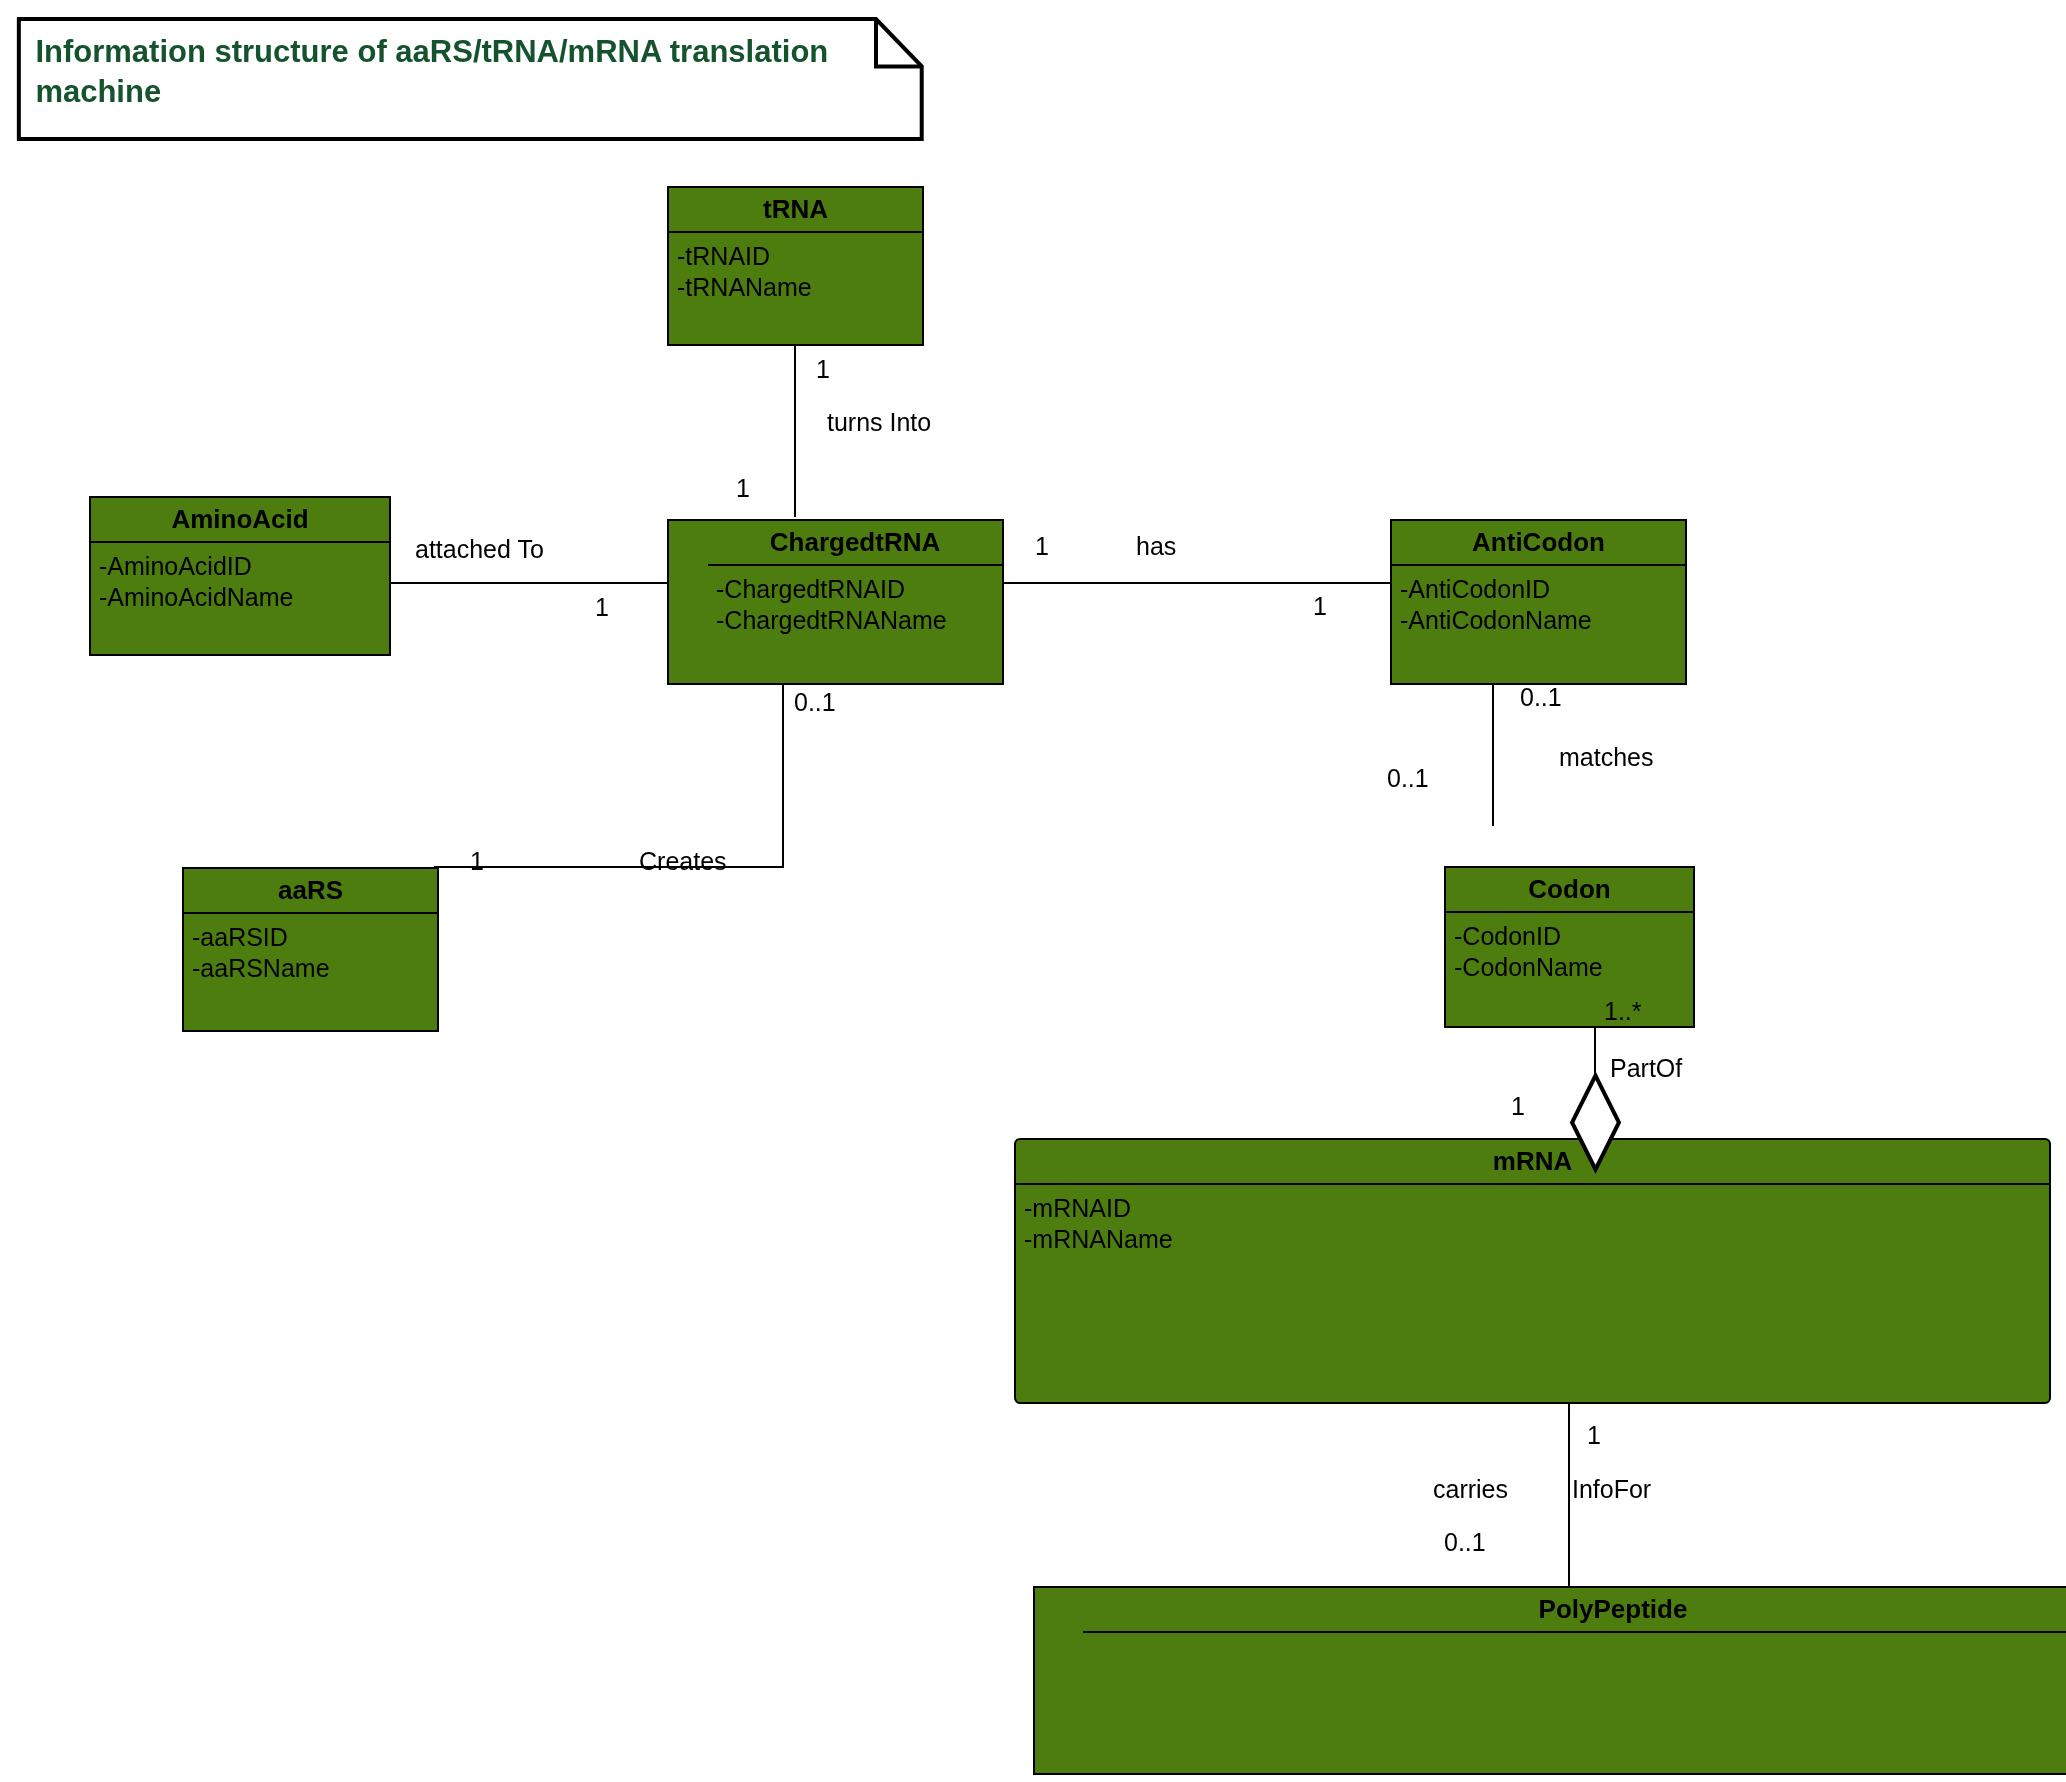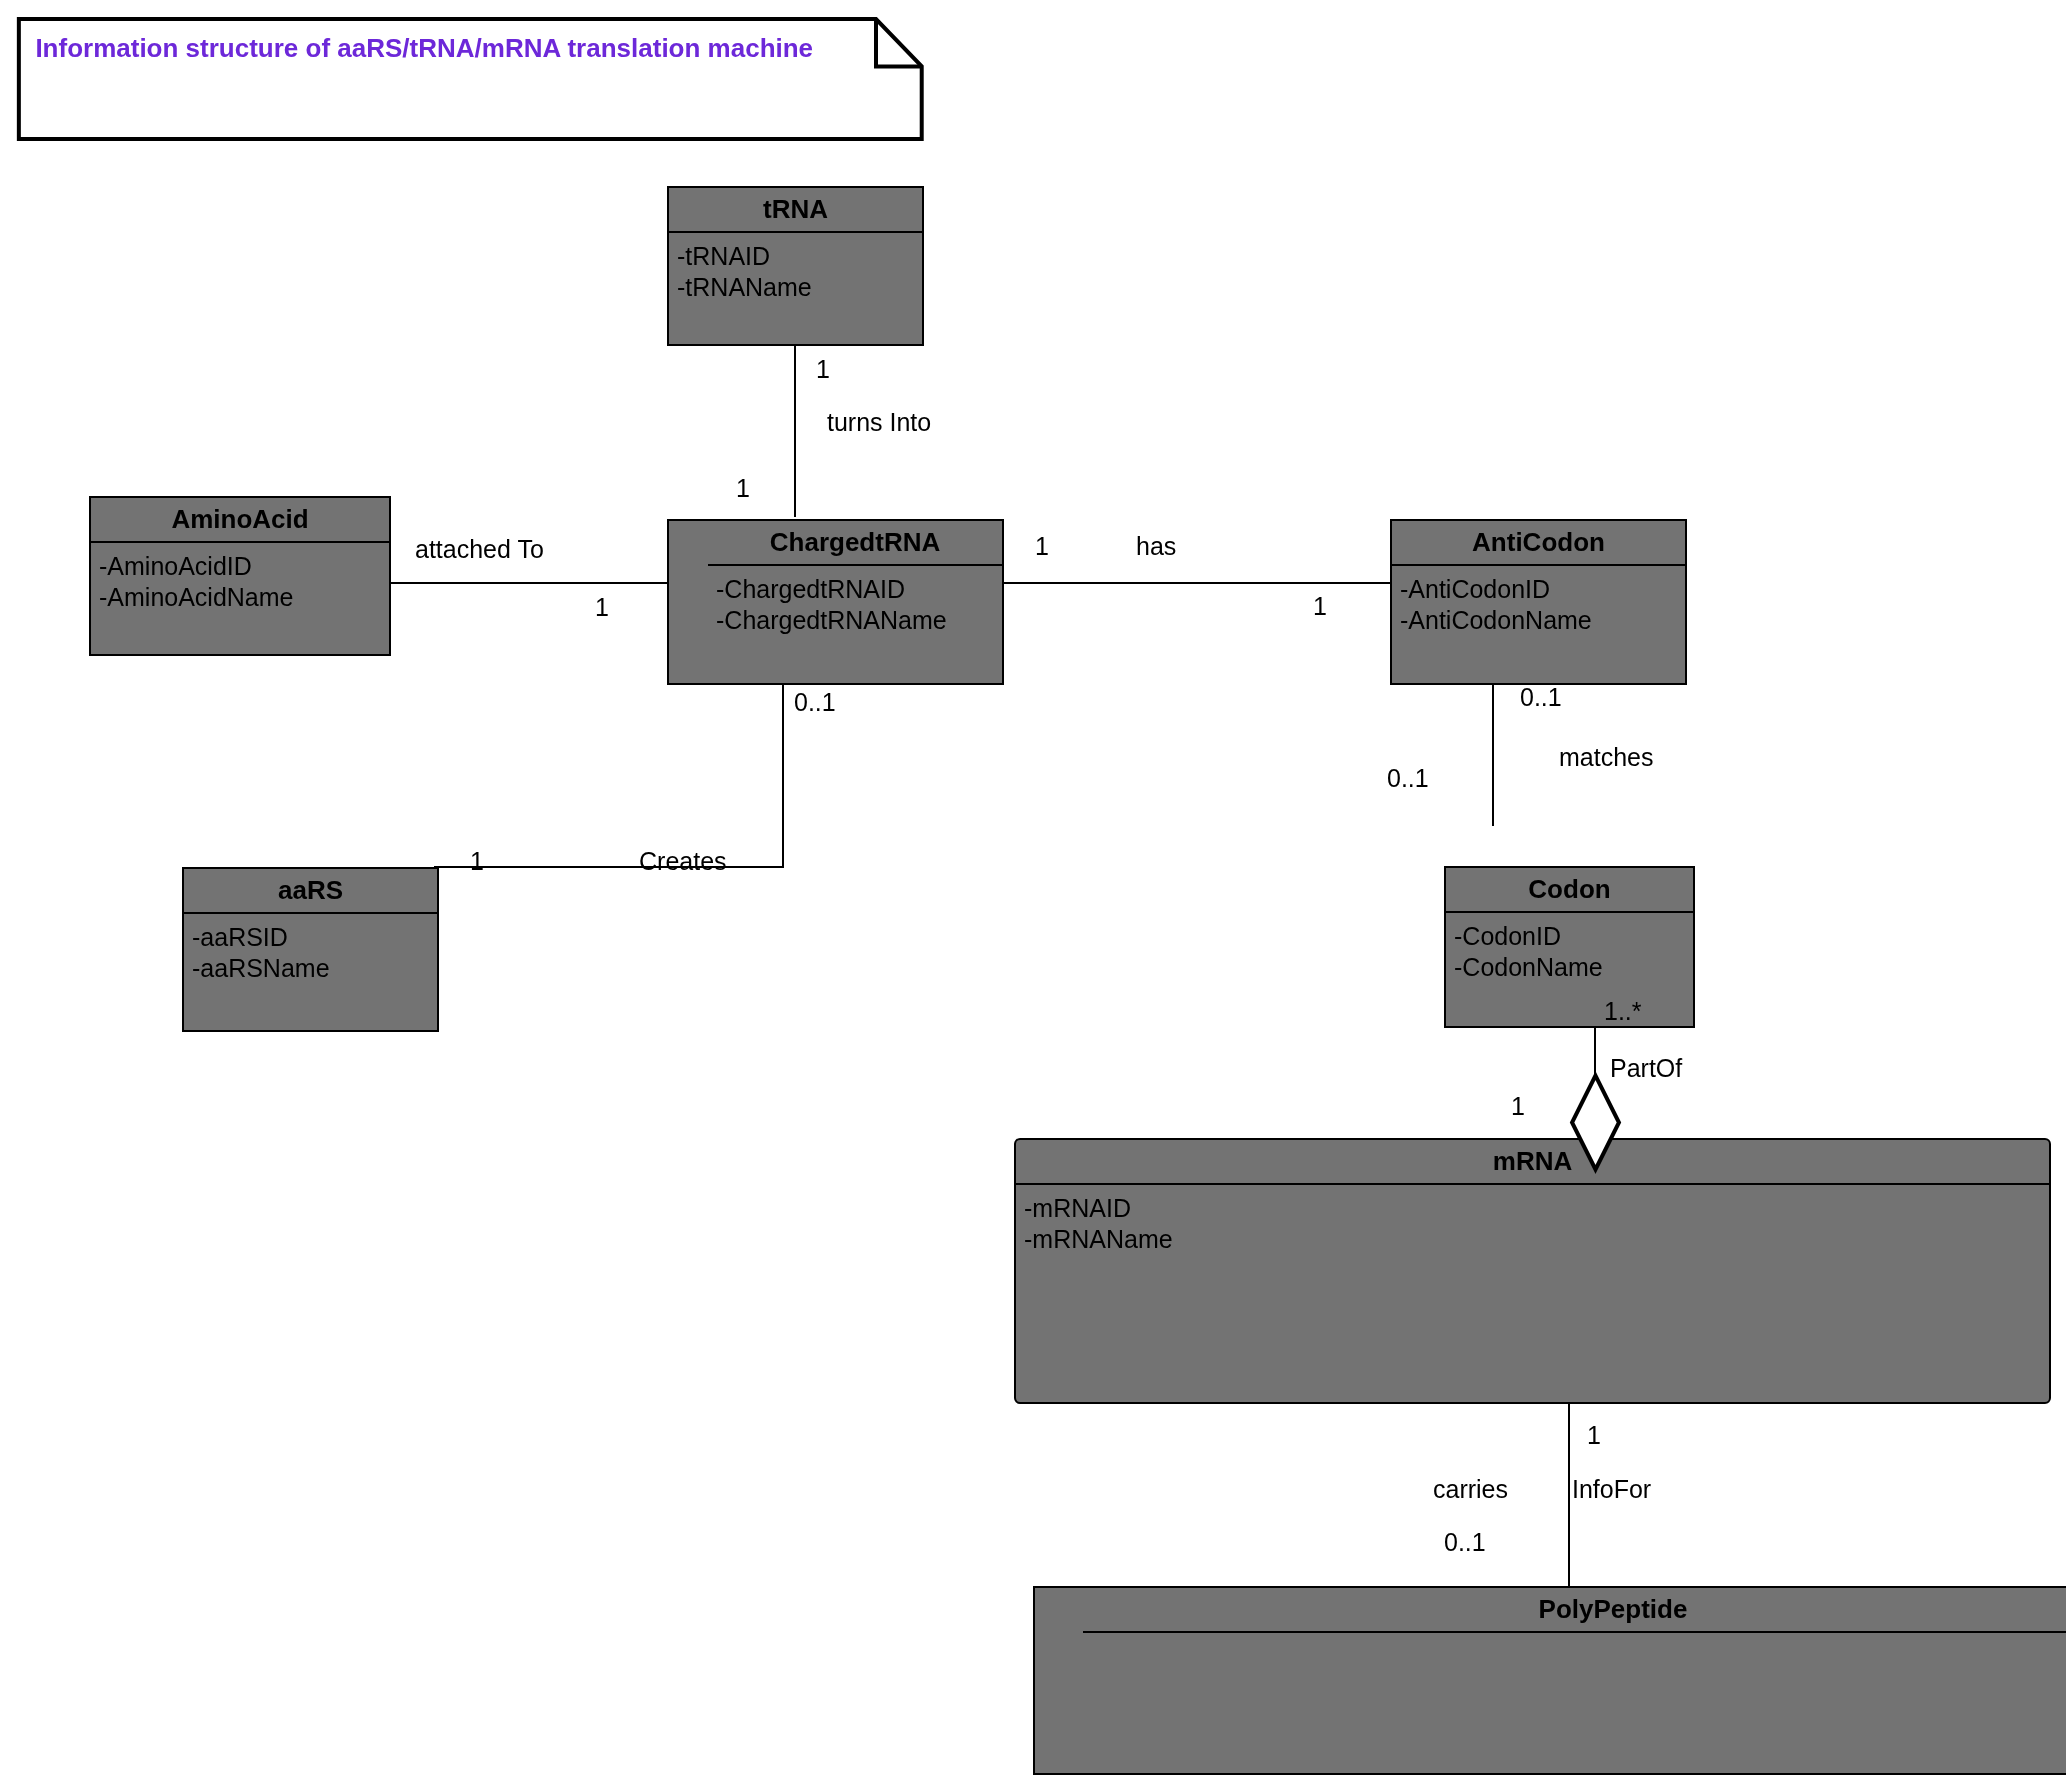--- a/index.html
+++ b/index.html
@@ -13,21 +13,21 @@
     height: 1783px;
     background: #ffffff;
     font-family: "Liberation Sans", sans-serif;
     overflow: hidden;
   }
   
   .uml-class {
     position: absolute;
     box-sizing: border-box;
     border: 2.9px solid #000000;
-    background: #737373;
+    background: #4d7c0f;
     z-index: 5;
   }
   .uml-title {
     box-sizing: border-box;
     text-align: center;
     font-weight: bold;
     font-size: 26px;
     line-height: 1.0;
     color: #000000;
     border-bottom: 2.9px solid #000000;
@@ -47,24 +47,24 @@
   
   .note-wrap {
     position: absolute;
     z-index: 6;
   }
   .note-text {
     position: absolute;
     left: 19.4px;
     top: 16px;
     width: 811px;
-    font-size: 26px;
+    font-size: 31px;
     font-weight: bold;
     line-height: 1.30;
-    color: #6d28d9;
+    color: #14532d;
   }
   
   .ln-h {
     position: absolute;
     height: 0;
     border-top: 2.9px solid #000000;
     z-index: 2;
   }
   .ln-v {
     position: absolute;

